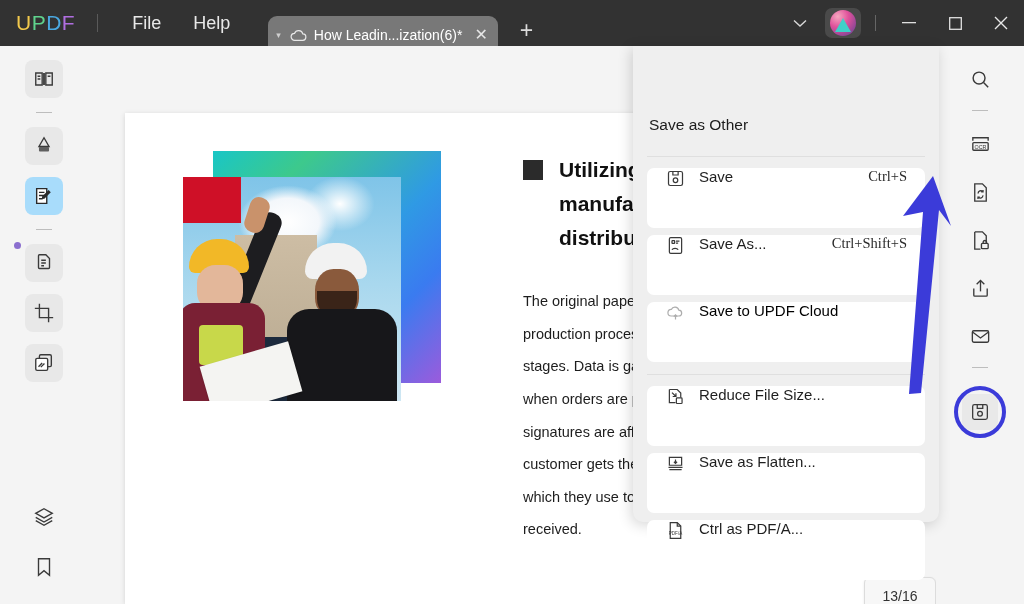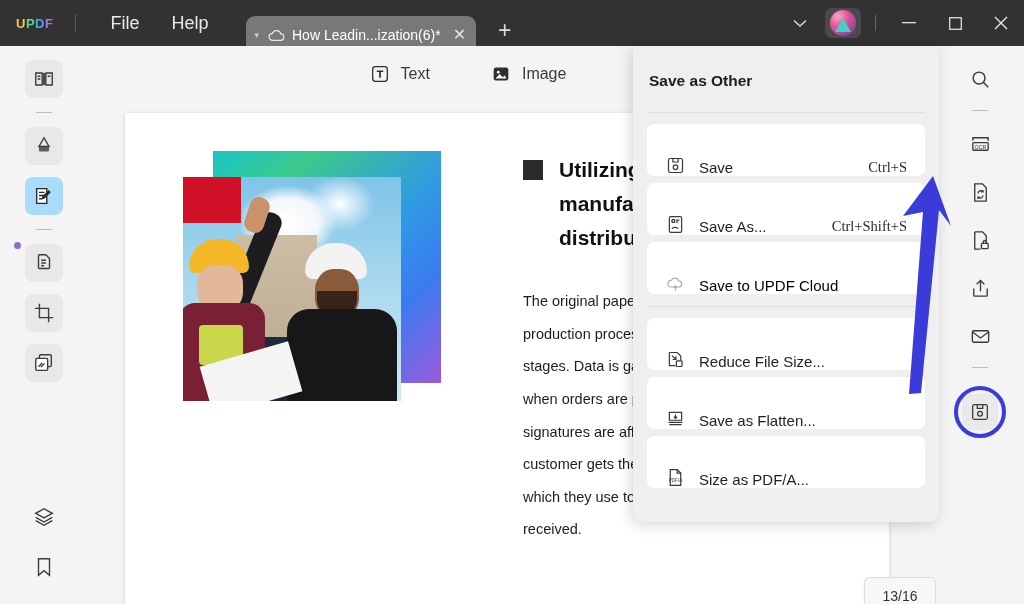--- a/index.html
+++ b/index.html
@@ -9,21 +9,21 @@
     font-family: "Liberation Sans", sans-serif;
     background: #f0f0f0;
   }
   #app { position: relative; width: 1024px; height: 604px; overflow: hidden; }
 
   
   .titlebar {
     position: absolute; top: 0; left: 0; width: 1024px; height: 46px;
     background: #323232; display: flex; align-items: center;
   }
-  .logo { margin-left: 16px; font-size: 13px; font-weight: bold; letter-spacing: .5px; }
+  .logo { margin-left: 16px; font-size: 21px; font-weight: normal; letter-spacing: .5px; }
   .logo span { display: inline-block; }
   .tb-sep { width: 1px; height: 18px; background: #5a5a5a; margin: 0 18px 0 22px; }
   .tb-menu {
     color: #e8e8e8; font-size: 18px; padding: 6px 16px; cursor: default;
   }
 
   .tabstrip { display: flex; align-items: flex-end; height: 46px; margin-left: 22px; }
   .tab {
     display: flex; align-items: center; height: 38px;
     background: #787878; border-radius: 9px 9px 0 0;
@@ -142,25 +142,25 @@
     display: flex; align-items: center; justify-content: center;
     font-size: 14px; color: #333; box-shadow: 0 1px 3px rgba(0,0,0,.08);
   }
 
   
   .menu {
     position: absolute; left: 633px; top: 46px; width: 306px; height: 476px;
     background: #efefef; border-radius: 0 0 10px 10px;
     box-shadow: -2px 3px 14px rgba(0,0,0,.16); z-index: 40;
   }
-  .menu-title { font-size: 15.5px; font-weight: bold; color: #1c1c1c; padding: 26px 0 0 16px; }
+  .menu-title { font-size: 15.5px; font-weight: normal; color: #1c1c1c; padding: 26px 0 0 16px; margin-top: 44px; }
   .menu-sep { height: 1px; background: #dfdfdf; margin: 22px 14px 0 14px; }
   .menu-group { padding: 11px 14px 0 14px; }
   .mi {
-    display: flex; align-items: flex-end; height: 52px; background: #fff;
+    display: flex; align-items: flex-start; height: 60px; background: #fff;
     border-radius: 7px; padding: 0 18px; margin-bottom: 7px; cursor: pointer;
   }
   .mi.disabled { cursor: default; }
   .mi .mi-ic { width: 26px; display: flex; align-items: center; }
   .mi .mi-lb { font-size: 15px; color: #1f1f1f; margin-left: 8px; }
   .mi.disabled .mi-lb { color: #000000; }
   .mi .mi-sc { margin-left: auto; font-size: 14.5px; color: #2a2a2a; font-family: Liberation Serif, serif; }
 
   .arrow-svg { position: absolute; left: 895px; top: 168px; z-index: 50; pointer-events: none; }
 </style>
@@ -275,42 +275,20 @@
       <div class="rail-btn plain" style="margin-bottom:18px">
         <svg width="22" height="22" viewBox="0 0 24 24" fill="none" stroke="#3a3a3a" stroke-width="1.5">
           <path d="M6 3h12v18l-6-5-6 5z"></path>
         </svg>
       </div>
       <div class="rail-dot"></div>
     </div>
 
     <div class="docarea">
 
-      <div class="toolbar">
-        <div class="tool">
-          <svg width="22" height="22" viewBox="0 0 24 24" fill="none" stroke="#2f2f2f" stroke-width="1.4">
-            <rect x="4" y="4" width="16" height="16" rx="3"></rect>
-              <path d="M8.5 9h7M12 9v7" stroke-width="1.9"></path>
-          </svg>
-          <span>Text</span>
-        </div>
-        <div class="tool">
-          <svg width="22" height="22" viewBox="0 0 24 24">
-            <rect x="4" y="5" width="16" height="14" rx="2.5" fill="#2f2f2f"></rect>
-            <circle cx="9" cy="10" r="1.5" fill="#fff"></circle>
-              <path d="M6 17l4.5-5 3.5 3.5 2-2L18 17z" fill="#fff"></path>
-          </svg>
-          <span>Image</span>
-        </div>
-        <div class="tool" style="margin-left:6px">
-          <svg width="23" height="23" viewBox="0 0 24 24" fill="none" stroke="#2f2f2f" stroke-width="1.5">
-            <path d="M9.5 14.5l5-5M7.2 12.2L5 14.4a3.1 3.1 0 0 0 4.4 4.4l2.2-2.2M12.4 7.4l2.2-2.2a3.1 3.1 0 0 1 4.4 4.4l-2.2 2.2"></path>
-          </svg>
-        </div>
-      </div>
 
       <div class="page">
         <div class="photo-wrap">
           <div class="grad"></div>
           <div class="redblk"></div>
           <div class="photo">
             <div class="ph-red"></div>
             <div class="ph-wall"></div>
             <div class="ph-m2-arm"></div>
             <div class="ph-m2-hand"></div>
@@ -470,18 +448,18 @@
       </div>
 
       <div class="mi">
         <span class="mi-ic">
           <svg width="21" height="21" viewBox="0 0 24 24" fill="none" stroke="#3a3a3a" stroke-width="1.4">
             <path d="M6 3h8l4 4v14H6z"></path>
               <path d="M14 3v4h4"></path>
             <text x="12" y="17" font-size="5.2" fill="#3a3a3a" stroke="none" text-anchor="middle" font-family="Liberation Sans">PDF/A</text>
           </svg>
         </span>
-        <span class="mi-lb">Size as PDF/A...</span>
+        <span class="mi-lb">Ctrl as PDF/A...</span>
       </div>
     </div>
   </div>
 
 </div>
 
 </body></html>

